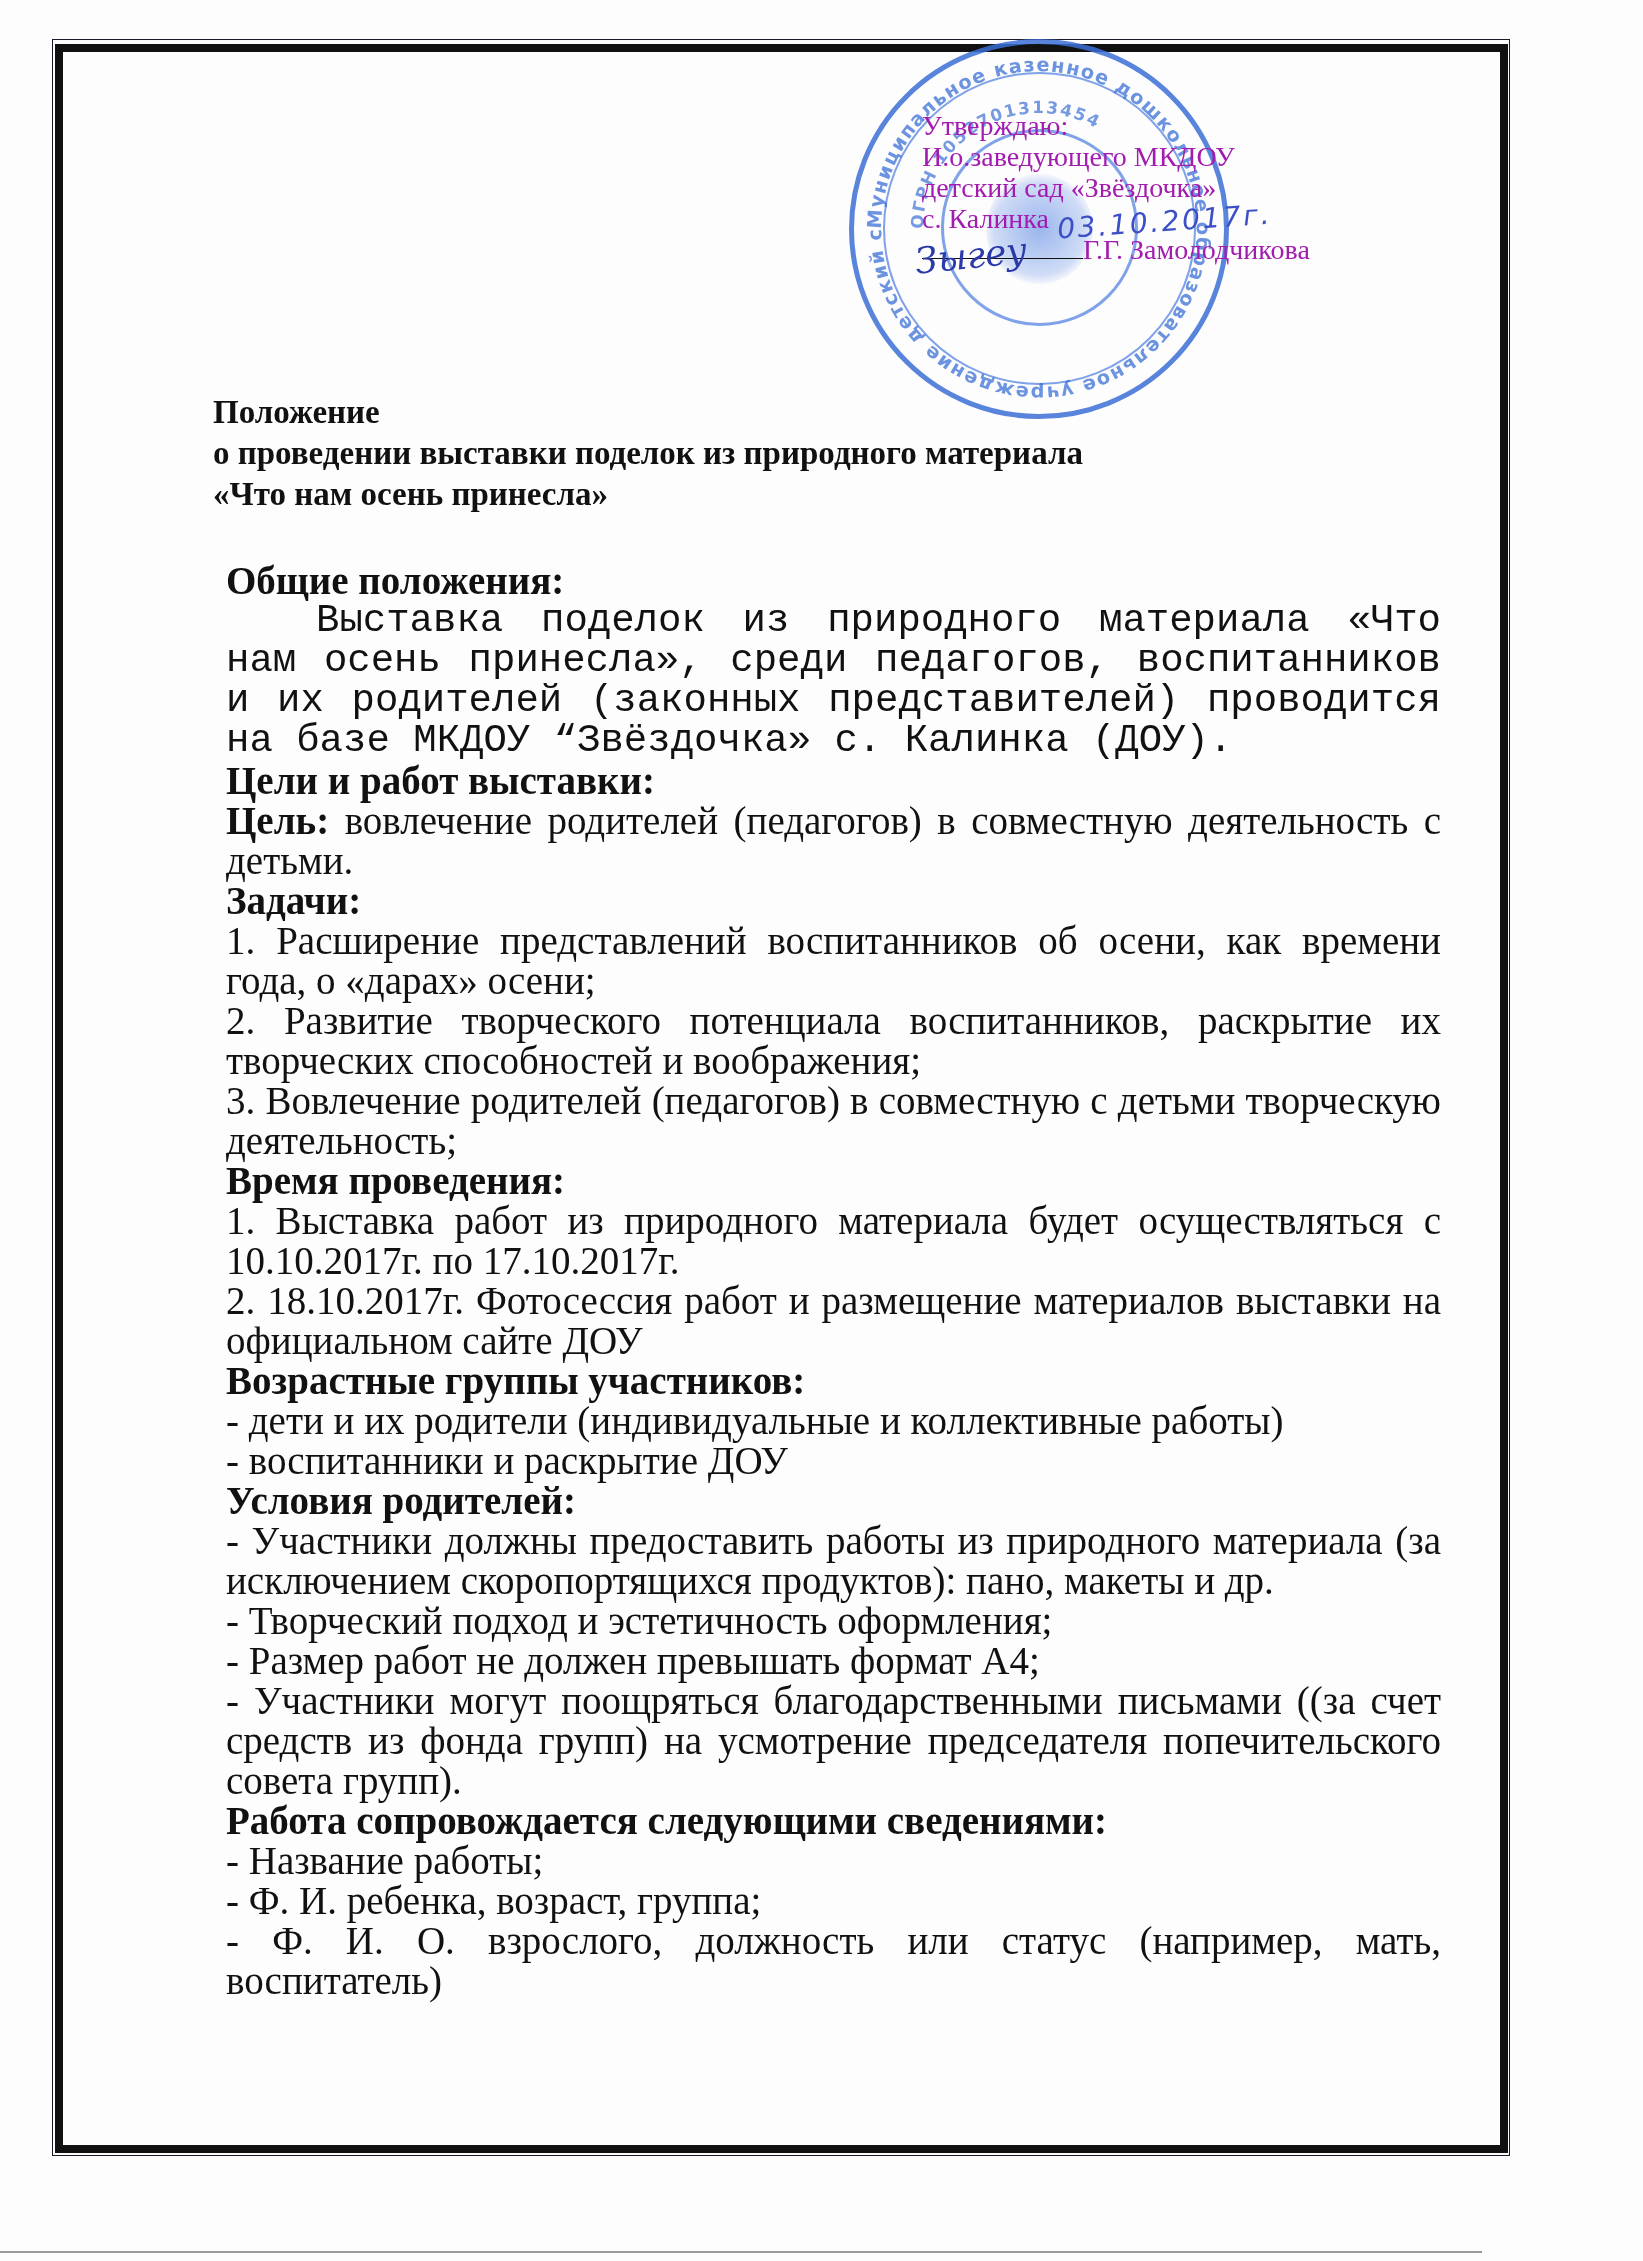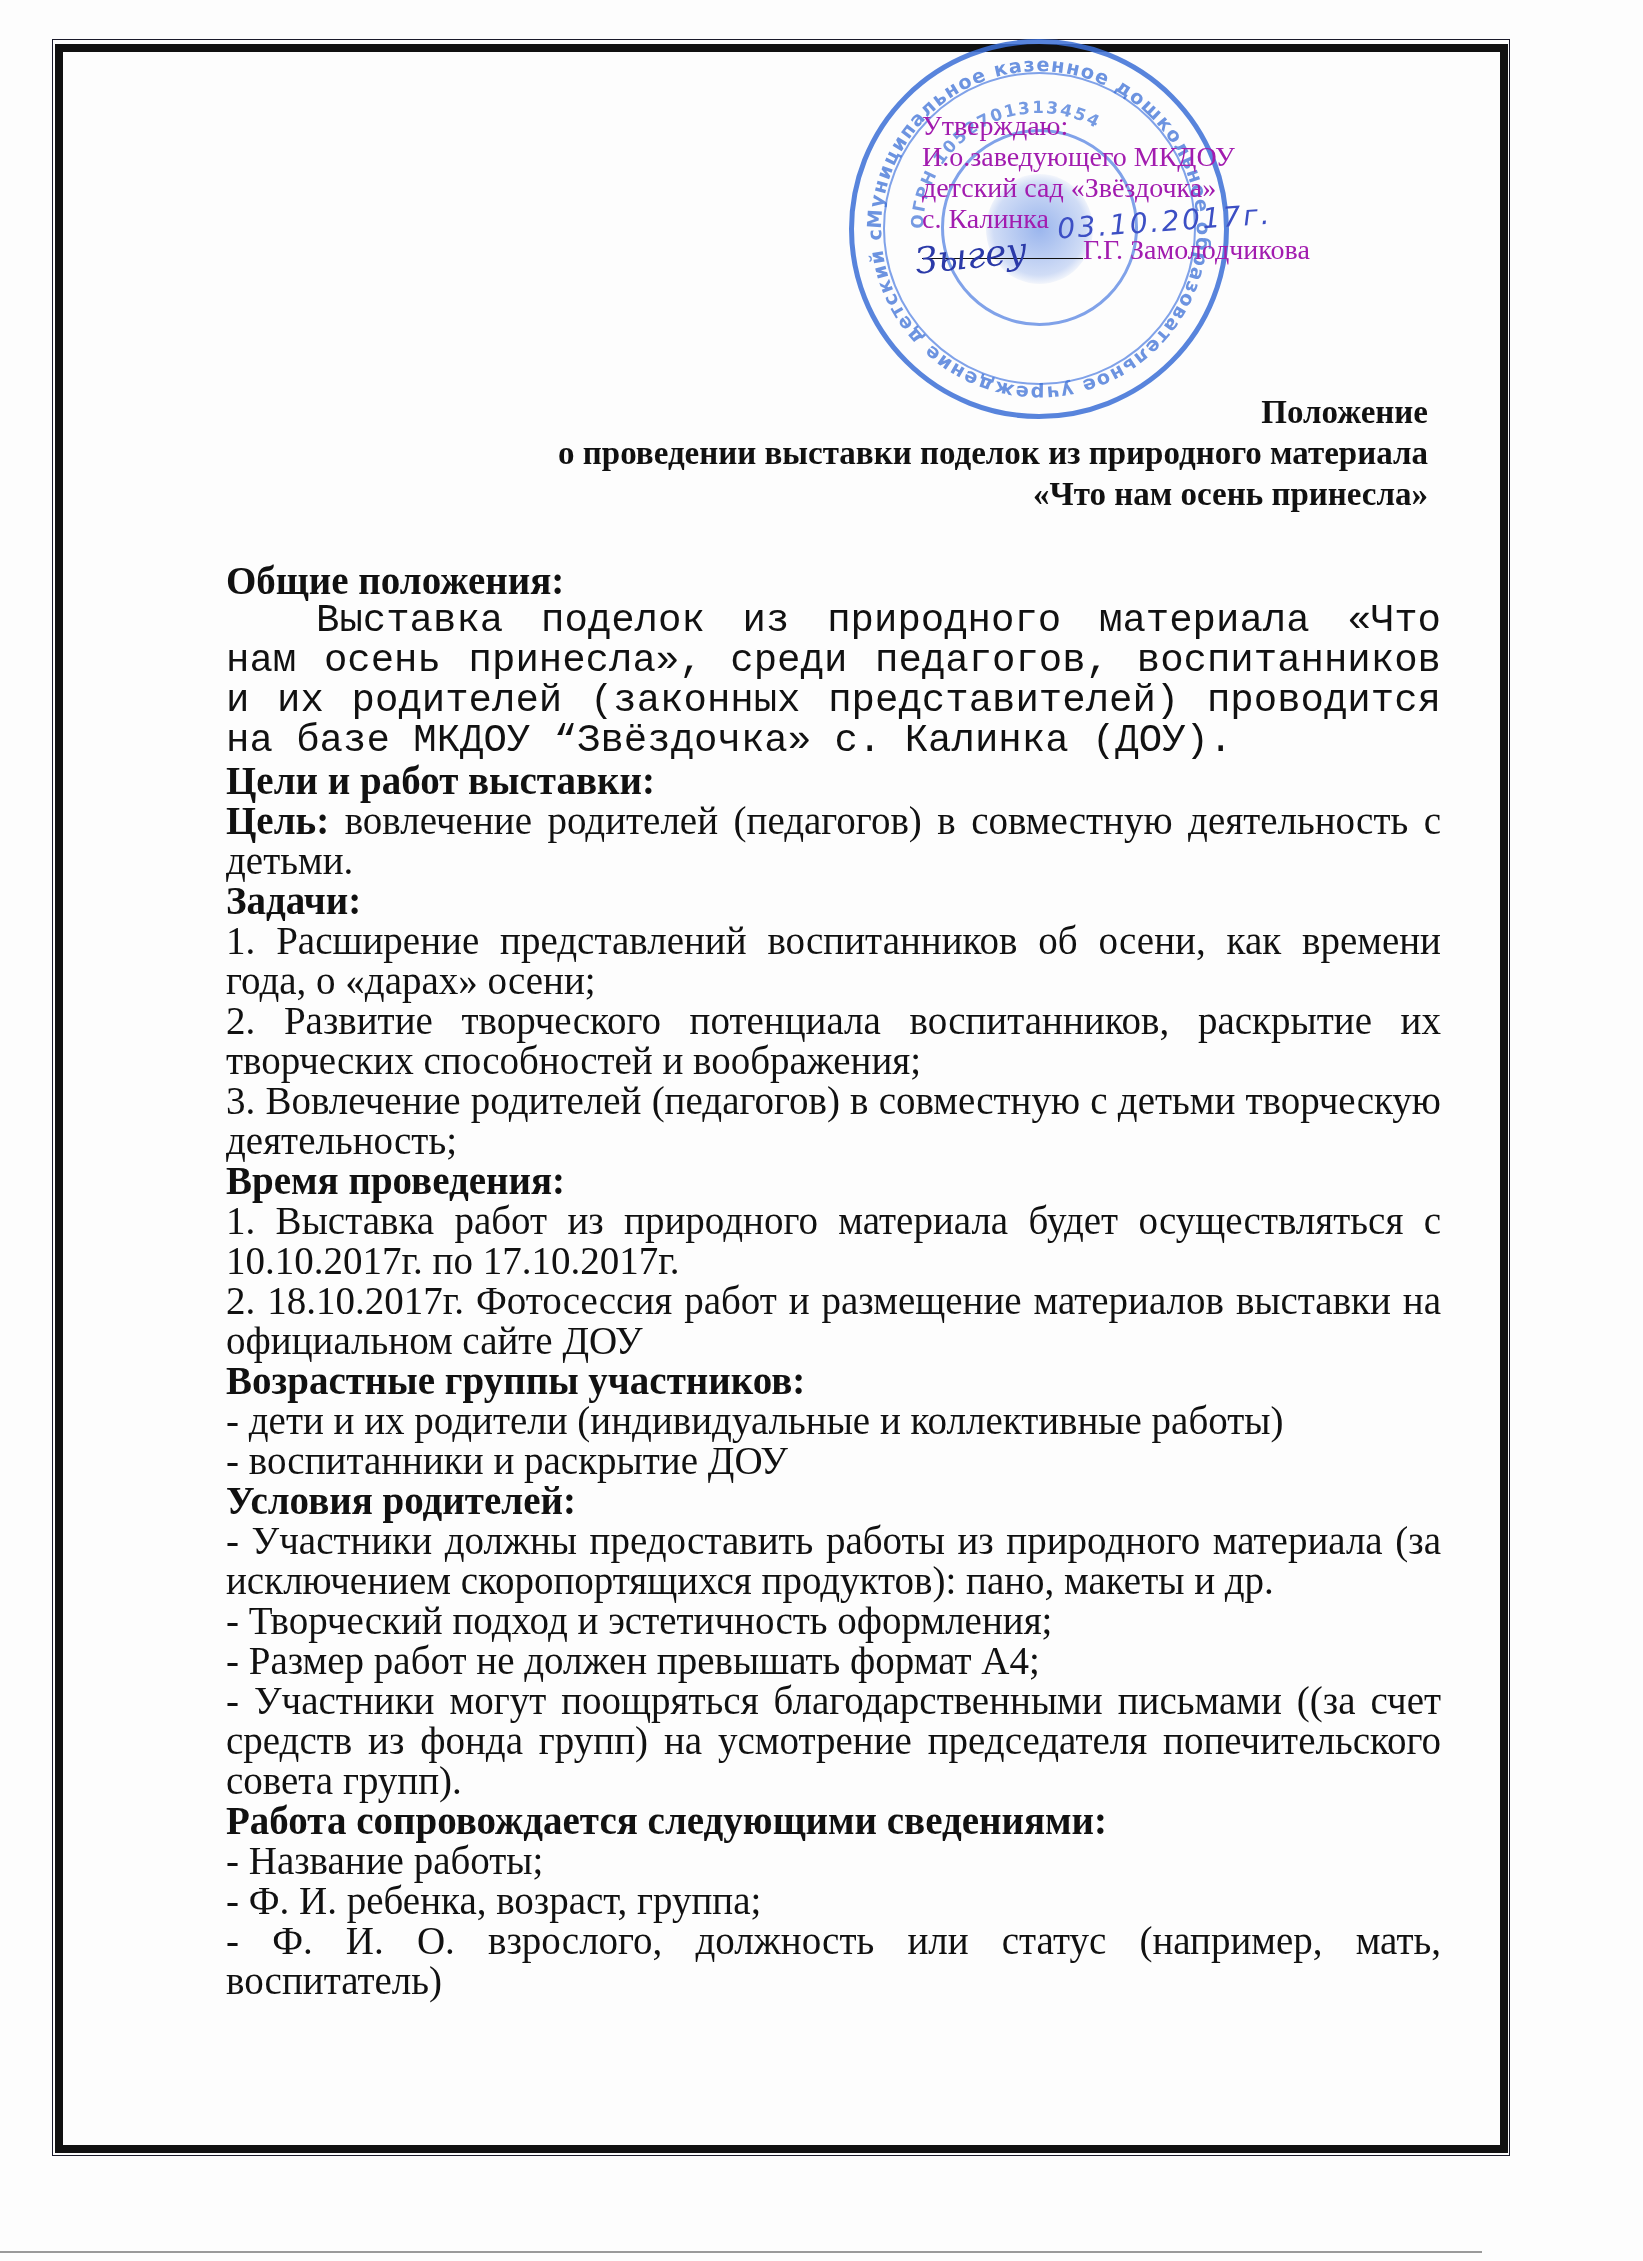--- a/index.html
+++ b/index.html
@@ -49,21 +49,21 @@
   .hand-date {
     position:absolute; left:1057px; top:205px; font-family:"DejaVu Sans", sans-serif; font-style:italic;
     font-size:28px; color:#3c4fc4; transform:rotate(-4deg); letter-spacing:2.6px;
   }
   .signature {
     position:absolute; left:915px; top:235px; font-family:"DejaVu Serif", serif; font-style:italic;
     font-size:36px; color:#2b3aa8; transform:rotate(-6deg);
   }
   
   .title {
-    position:absolute; left:213px; width:1215px; top:392px; text-align:right;
+    position:absolute; left:213px; width:1215px; top:392px; text-align:left;
     font-weight:bold; font-size:33px; line-height:41px;
   }
   
   .content {
     position:absolute; left:226px; top:561px; width:1215px;
     font-size:39px; line-height:40px; text-align:justify;
   }
   .content p { margin:0; }
   .content .h { font-weight:bold; }
   .content .indent { text-indent:90px;font-family:Liberation Mono, monospace; }

